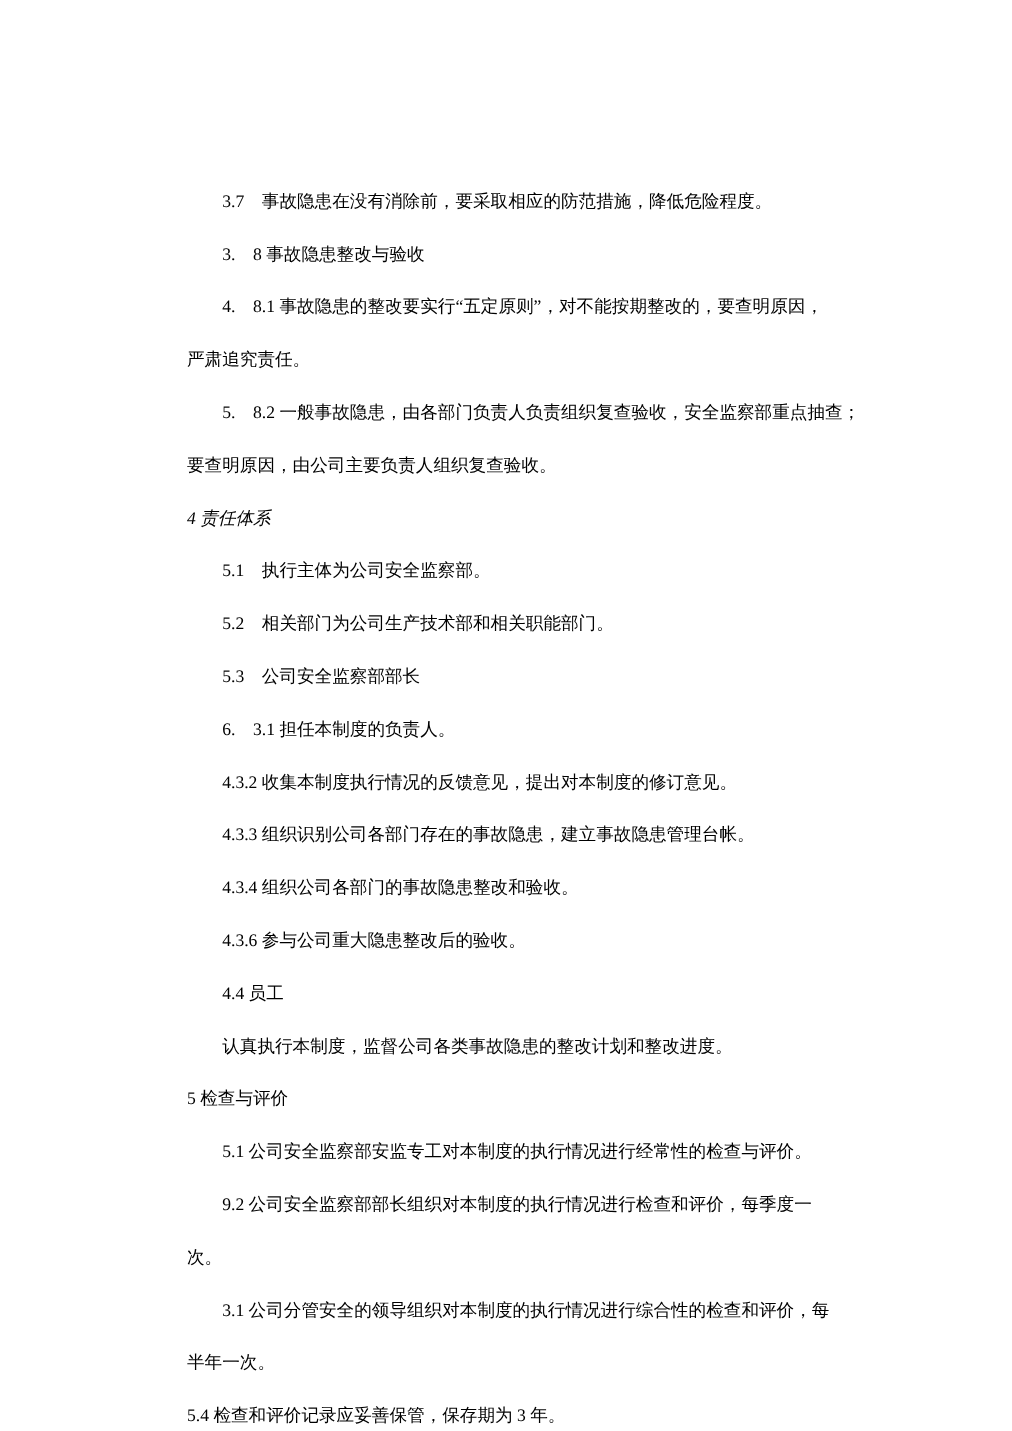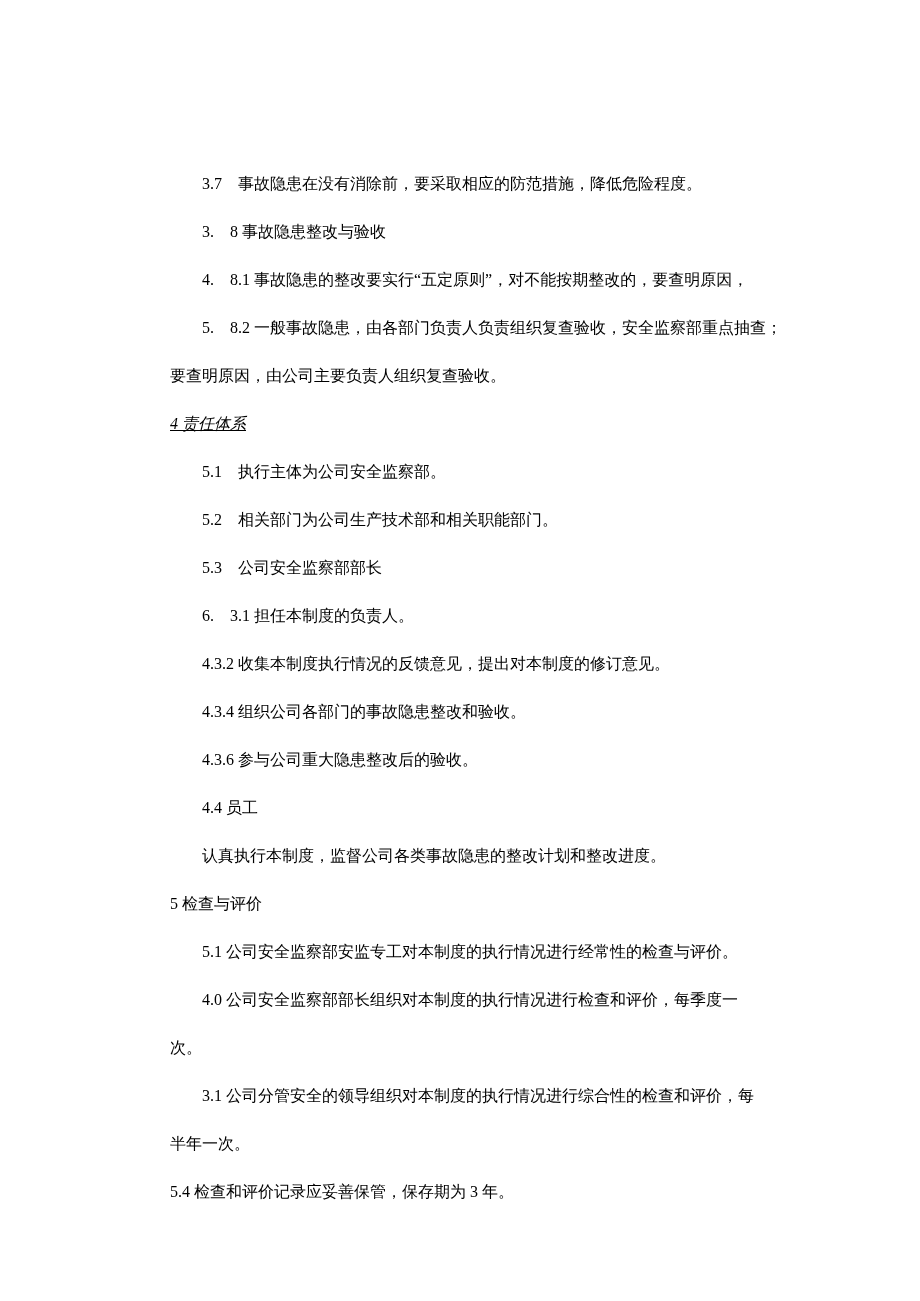--- a/index.html
+++ b/index.html
@@ -15,48 +15,49 @@
       color: #000000;
       width: 920px;
       padding: 120px 106px 80px 106px;
     }
     .para {
       text-indent: 2em;
     }
     .para-heading {
       text-indent: 0;
       font-style: italic;
-      text-decoration: underline;
     }
     .para-no-indent {
       text-indent: 0;
     }
     .para-continue {
       text-indent: 0;
     }
   </style>
 </head>
 <body>
 
 <div id="document-root">
     <p class="para">3.7　事故隐患在没有消除前，要采取相应的防范措施，降低危险程度。</p>
     <p class="para">3.　8 事故隐患整改与验收</p>
     <p class="para">4.　8.1 事故隐患的整改要实行“五定原则”，对不能按期整改的，要查明原因，</p>
+    <p class="para-continue">严肃追究责任。</p>
     <p class="para">5.　8.2 一般事故隐患，由各部门负责人负责组织复查验收，安全监察部重点抽查；</p>
     <p class="para-continue">要查明原因，由公司主要负责人组织复查验收。</p>
     <p class="para-heading">4 责任体系</p>
     <p class="para">5.1　执行主体为公司安全监察部。</p>
     <p class="para">5.2　相关部门为公司生产技术部和相关职能部门。</p>
     <p class="para">5.3　公司安全监察部部长</p>
     <p class="para">6.　3.1 担任本制度的负责人。</p>
     <p class="para">4.3.2 收集本制度执行情况的反馈意见，提出对本制度的修订意见。</p>
+    <p class="para">4.3.3 组织识别公司各部门存在的事故隐患，建立事故隐患管理台帐。</p>
     <p class="para">4.3.4 组织公司各部门的事故隐患整改和验收。</p>
     <p class="para">4.3.6 参与公司重大隐患整改后的验收。</p>
     <p class="para">4.4 员工</p>
     <p class="para">认真执行本制度，监督公司各类事故隐患的整改计划和整改进度。</p>
     <p class="para-no-indent">5 检查与评价</p>
     <p class="para">5.1 公司安全监察部安监专工对本制度的执行情况进行经常性的检查与评价。</p>
-    <p class="para">4.0 公司安全监察部部长组织对本制度的执行情况进行检查和评价，每季度一</p>
+    <p class="para">9.2 公司安全监察部部长组织对本制度的执行情况进行检查和评价，每季度一</p>
     <p class="para-continue">次。</p>
     <p class="para">3.1 公司分管安全的领导组织对本制度的执行情况进行综合性的检查和评价，每</p>
     <p class="para-continue">半年一次。</p>
     <p class="para-no-indent">5.4 检查和评价记录应妥善保管，保存期为 3 年。</p>
   </div>
 
 </body></html>

